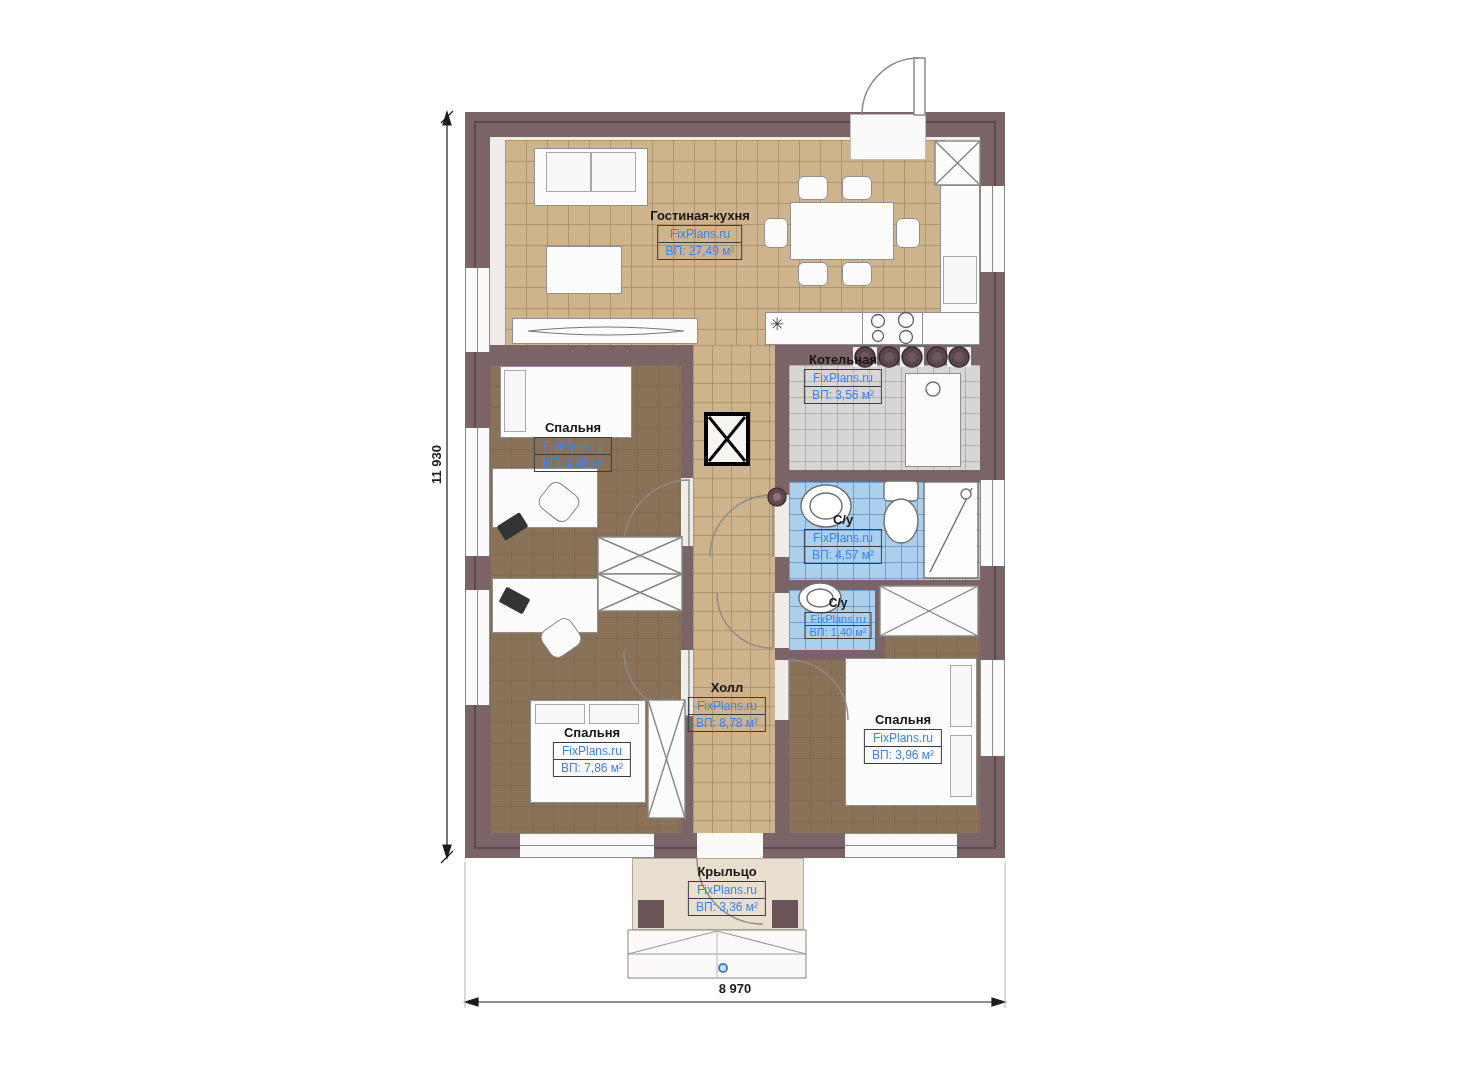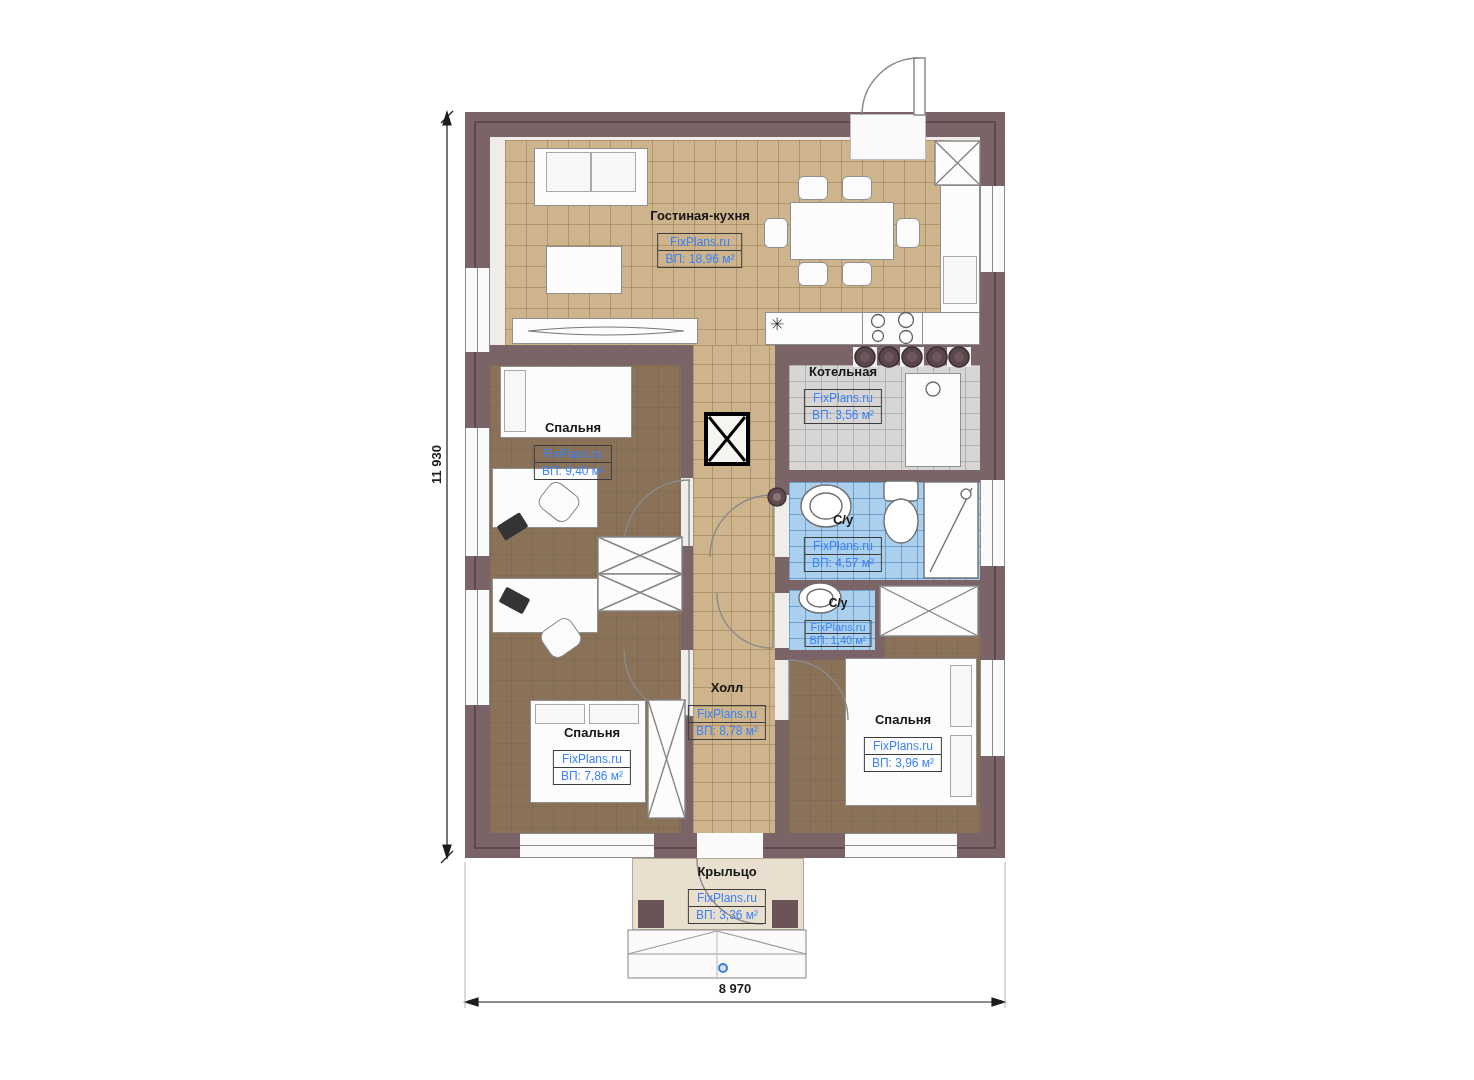--- a/index.html
+++ b/index.html
@@ -34,21 +34,21 @@
        border-left:1px solid #8a8a8a;border-right:1px solid #8a8a8a;
        background-image:linear-gradient(90deg,transparent 11px,#8a8a8a 11px,#8a8a8a 12px,transparent 12px);}
   .win-h{position:absolute;height:25px;background:#fafafa;box-sizing:border-box;
        border-top:1px solid #8a8a8a;border-bottom:1px solid #8a8a8a;
        background-image:linear-gradient(transparent 11px,#8a8a8a 11px,#8a8a8a 12px,transparent 12px);}
   .chair{position:absolute;width:36px;height:32px;background:#fbfbfb;border:1px solid #858585;
        border-radius:9px;box-sizing:border-box;}
   .dchair{position:absolute;background:#fbfbfb;border:1px solid #8f8f8f;border-radius:6px;box-sizing:border-box;}
   .laptop{position:absolute;width:27px;height:17px;background:#343434;border-radius:2px;}
   .rlabel{position:absolute;transform:translateX(-50%);text-align:center;z-index:30;}
-  .rname{font-size:13px;font-weight:700;color:#161616;white-space:nowrap;margin-bottom:10px;text-align:center;}
+  .rname{font-size:13px;font-weight:700;color:#161616;white-space:nowrap;margin-bottom:2px;text-align:center;}
   .rbox{border:1px solid #3c3c3c;display:inline-block;}
   .rrow{font-size:12px;color:#3b82f6;padding:1px 7px;white-space:nowrap;}
   .rrow + .rrow{border-top:1px solid #3c3c3c;}
   .rlabel.small .rname{font-size:12px;}
   .rlabel.small .rrow{font-size:11px;padding:0 4px;}
   .dimlabel{position:absolute;font-size:13px;font-weight:700;color:#1c1c1c;text-align:center;}
   .post{position:absolute;background:#6b5458;}
   svg{position:absolute;left:0;top:0;pointer-events:none;}
 </style>
 </head>
@@ -254,35 +254,35 @@
     <line x1="717" y1="931" x2="717" y2="978" stroke="#c4c4c4"></line>
   </g>
 </svg>
 
 <div class="abs" style="left:718px;top:963px;width:10px;height:10px;border-radius:50%;border:2px solid #3f7fd0;background:#cfe3f7;box-sizing:border-box;"></div>
 
 <div class="rlabel" style="left:700px;top:208px;">
   <div class="rname">Гостиная-кухня</div>
   <div class="rbox">
     <div class="rrow">FixPlans.ru</div>
-    <div class="rrow">ВП: 18,96 м²</div>
-  </div>
-</div>
-<div class="rlabel" style="left:843px;top:364px;">
+    <div class="rrow">ВП: 27,49 м²</div>
+  </div>
+</div>
+<div class="rlabel" style="left:843px;top:352px;">
   <div class="rname">Котельная</div>
   <div class="rbox">
     <div class="rrow">FixPlans.ru</div>
     <div class="rrow">ВП: 3,56 м²</div>
   </div>
 </div>
 <div class="rlabel" style="left:573px;top:420px;">
   <div class="rname">Спальня</div>
   <div class="rbox">
     <div class="rrow">FixPlans.ru</div>
-    <div class="rrow">ВП: 9,40 м²</div>
+    <div class="rrow">ВП: 4,48 м²</div>
   </div>
 </div>
 <div class="rlabel" style="left:843px;top:512px;">
   <div class="rname">С/у</div>
   <div class="rbox">
     <div class="rrow">FixPlans.ru</div>
     <div class="rrow">ВП: 4,57 м²</div>
   </div>
 </div>
 <div class="rlabel small" style="left:838px;top:596px;">

